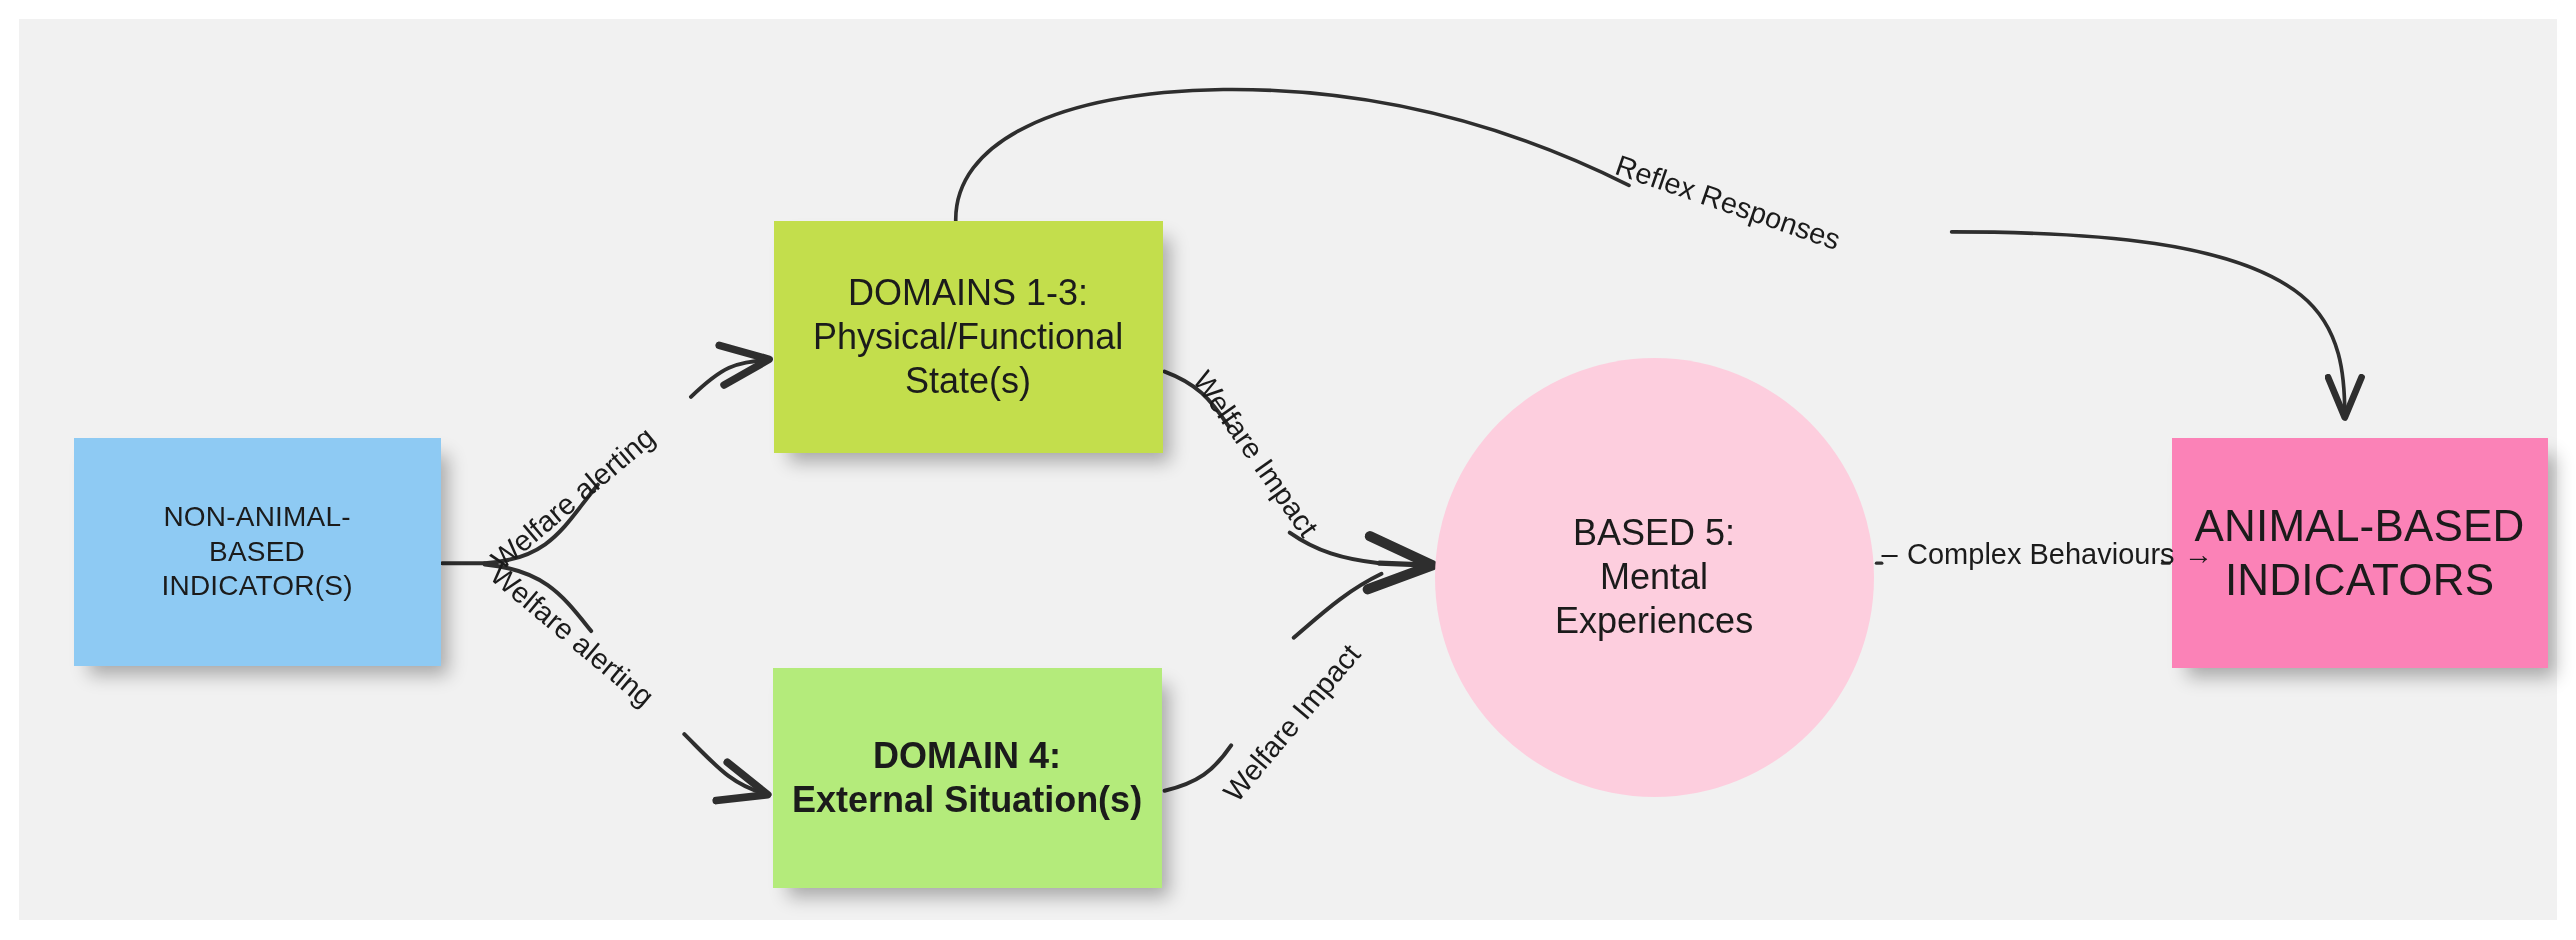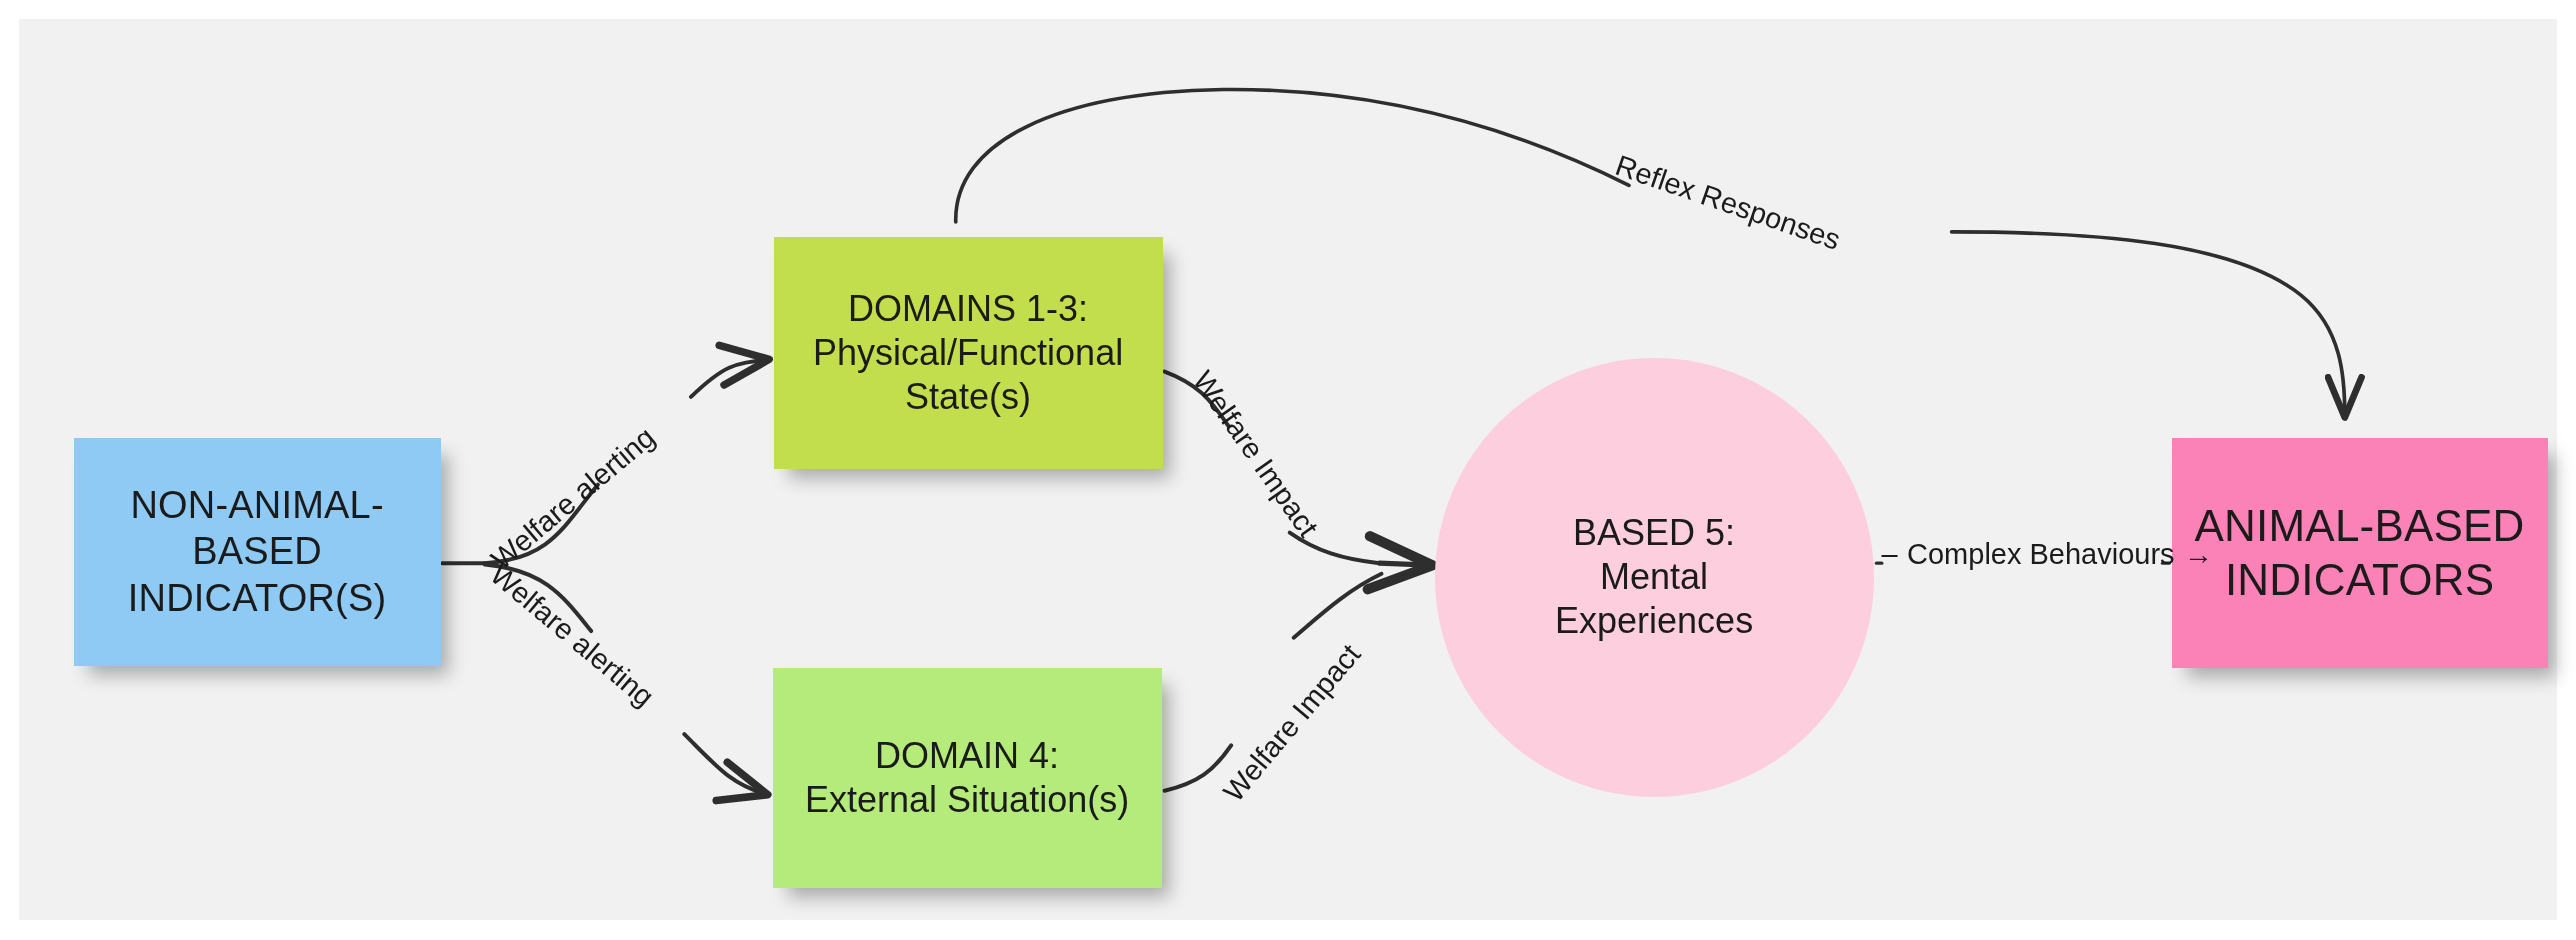--- a/index.html
+++ b/index.html
@@ -42,32 +42,33 @@
   .rect-node {
     box-shadow: 10.6px 13.3px 17.3px -4px rgba(0,0,0,0.30);
   }
   .circle-node {
     border-radius: 50%;
   }
 
   #node-non-animal {
     left: 55px;  top: 419px;  width: 367px; height: 228px;
     background: #8ecaf3;
-    font-size: 38px;
+    font-size: 28px;
     letter-spacing: 0.2px;
   }
   #node-domains13 {
-    left: 755px; top: 218px; width: 389px; height: 232px;
+    left: 755px; top: 202px; width: 389px; height: 232px;
     background: #c3de4c;
     font-size: 36px;
   }
   #node-domain4 {
     left: 754px; top: 649px; width: 389px; height: 220px;
     background: #b4eb7b;
     font-size: 36px;
+    font-weight: bold;
   }
   #node-domain5 {
     left: 1416px; top: 339px; width: 439px; height: 439px;
     background: #fdcede;
     font-size: 36px;
   }
   #node-animal-based {
     left: 2153px; top: 419px; width: 376px; height: 230px;
     background: #fb82b7;
     font-size: 44px;

